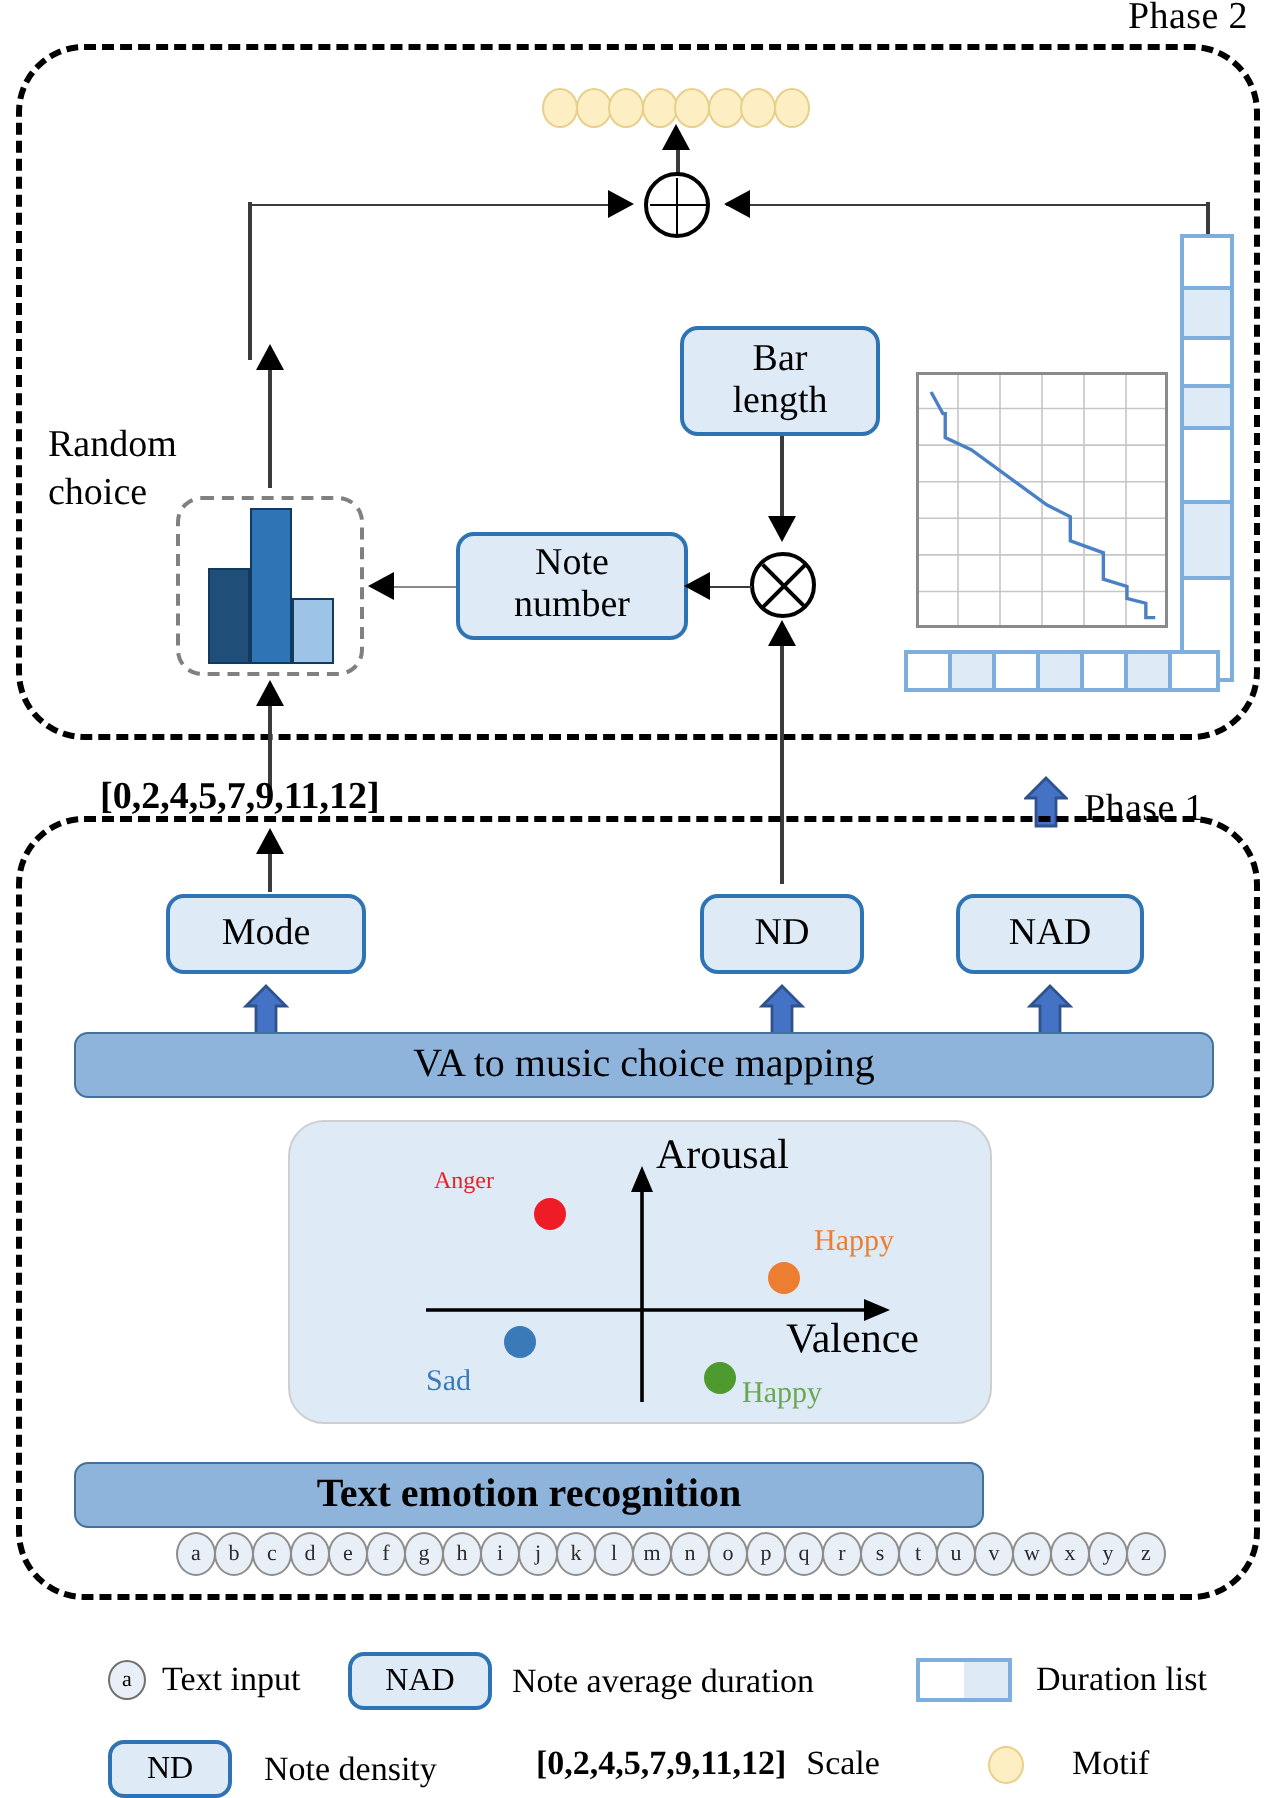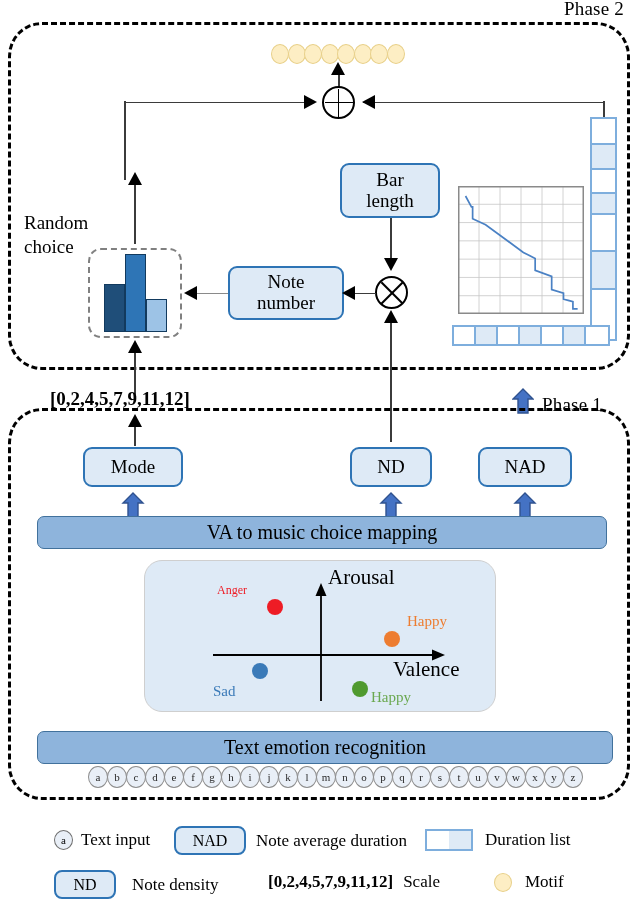--- a/index.html
+++ b/index.html
@@ -311,21 +311,21 @@
         <div class="va-label" style="left: 72px; top: 22px; font-size: 12px; color: rgb(238, 28, 37);">Anger</div>
         <div class="dot" style="left: 239px; top: 70px; width: 16px; height: 16px; background: rgb(237, 125, 49);"></div>
         <div class="va-label" style="left: 262px; top: 52px; font-size: 15px; color: rgb(237, 125, 49);">Happy</div>
         <div class="dot" style="left: 107px; top: 102px; width: 16px; height: 16px; background: rgb(58, 122, 184);"></div>
         <div class="va-label" style="left: 68px; top: 122px; font-size: 15px; color: rgb(58, 122, 184);">Sad</div>
         <div class="dot" style="left: 207px; top: 120px; width: 16px; height: 16px; background: rgb(79, 154, 47);"></div>
         <div class="va-label" style="left: 226px; top: 128px; font-size: 15px; color: rgb(106, 168, 79);">Happy</div>
       </div>
   </div>
 
-  <div class="wide-bar" id="text-emotion-bar" style="left:37px;top:731px;width:576px;height:33px;">
+  <div class="wide-bar" id="text-emotion-bar" style="left:37px;top:731px;width:455px;height:33px;font-weight:bold;">
     <span>Text emotion recognition</span>
   </div>
 
   <div class="letters" id="letters-row">
       <div class="letter">a</div>
       <div class="letter">b</div>
       <div class="letter">c</div>
       <div class="letter">d</div>
       <div class="letter">e</div>
       <div class="letter">f</div>
@@ -356,38 +356,38 @@
     <div class="lg-item" style="left:54px;top:10px;">
       <span class="lg-circle">a</span>
       <span style="margin-left:8px;">Text input</span>
     </div>
 
     <div class="lg-item" style="left:174px;top:6px;">
       <span class="lg-box" style="width:72px;height:29px;">NAD</span>
       <span style="margin-left:10px;">Note average duration</span>
     </div>
 
-    <div class="lg-item" style="left:425px;top:9px;">
+    <div class="lg-item" style="left:458px;top:9px;">
       <span class="lg-dl">
         <div style="background:#fff;"></div>
           <div style="background:#deeaf6;"></div>
       </span>
       <span style="margin-left:12px;">Duration list</span>
     </div>
 
     <div class="lg-item" style="left:54px;top:50px;">
       <span class="lg-box" style="width:62px;height:29px;">ND</span>
       <span style="margin-left:16px;">Note density</span>
     </div>
 
     <div class="lg-item" style="left:268px;top:52px;">
       <span class="lg-bold">[0,2,4,5,7,9,11,12]</span>
       <span style="margin-left:10px;">Scale</span>
     </div>
 
     <div class="lg-item" style="left:494px;top:52px;">
       <span class="lg-motif"></span>
-      <span style="margin-left:13px;">Motif</span>
+      <span style="margin-left:24px;">Motif</span>
     </div>
 
   </div>
 
 </div>
 
 </body></html>

